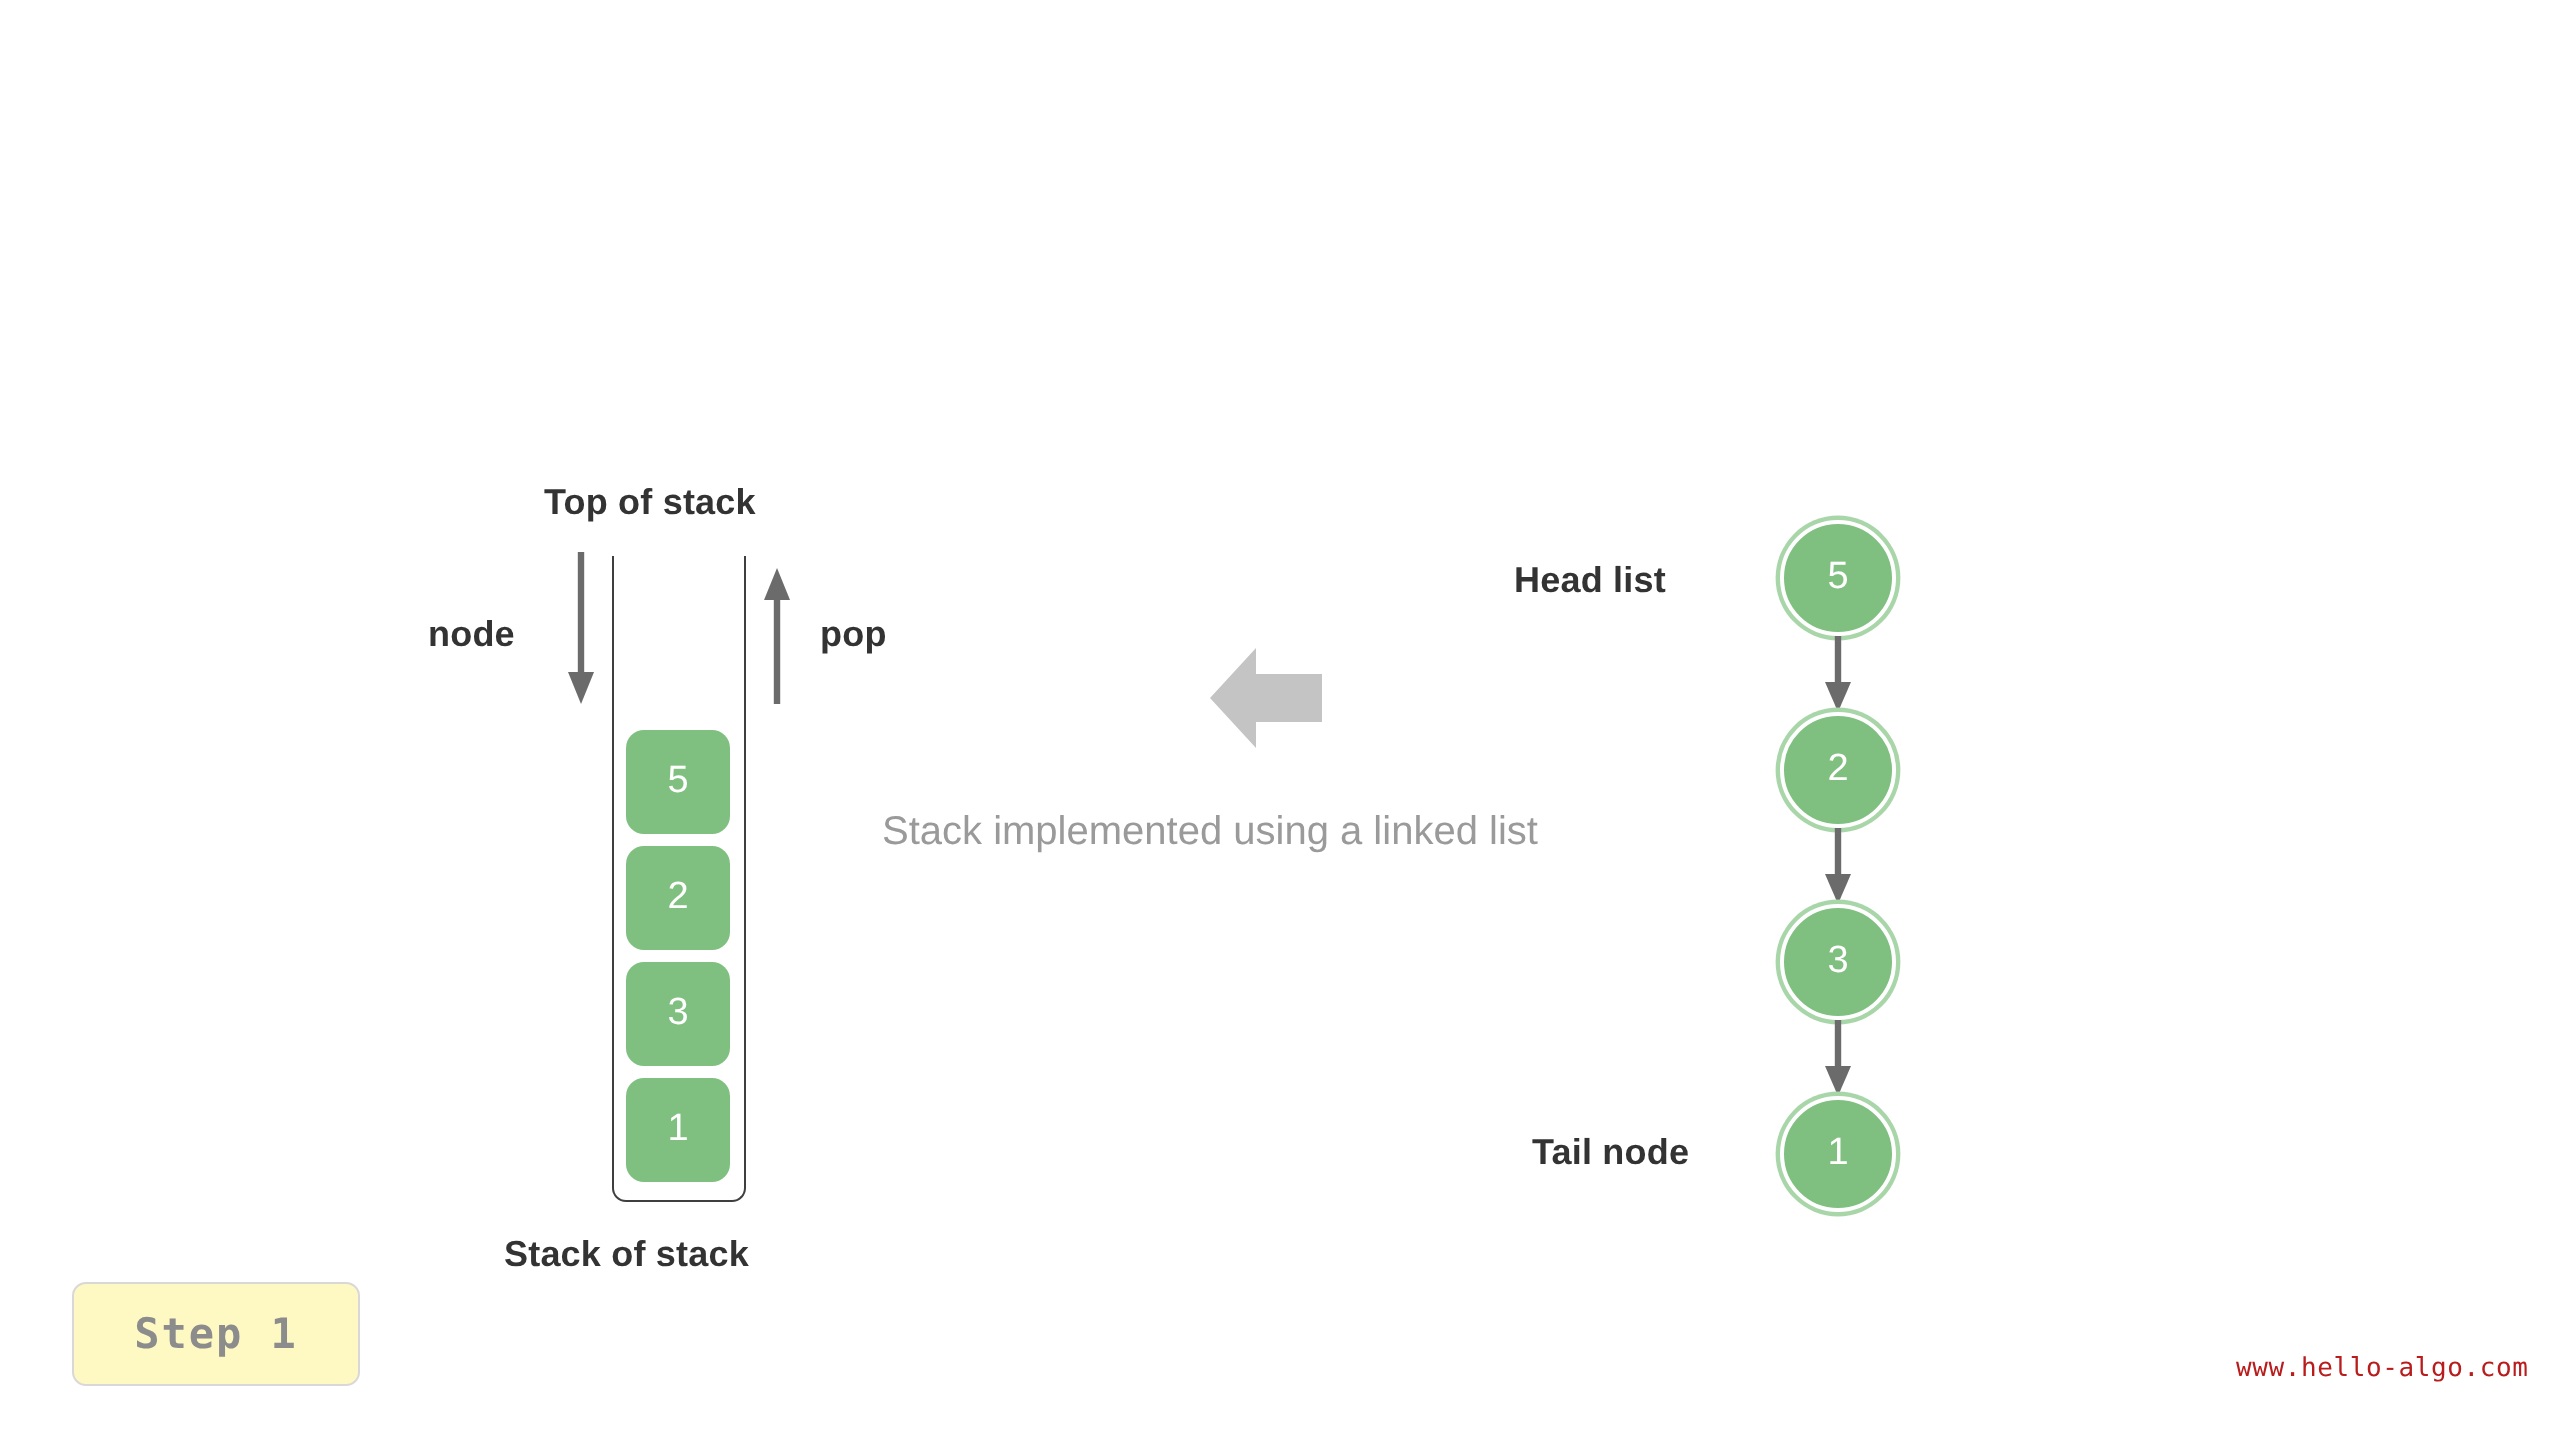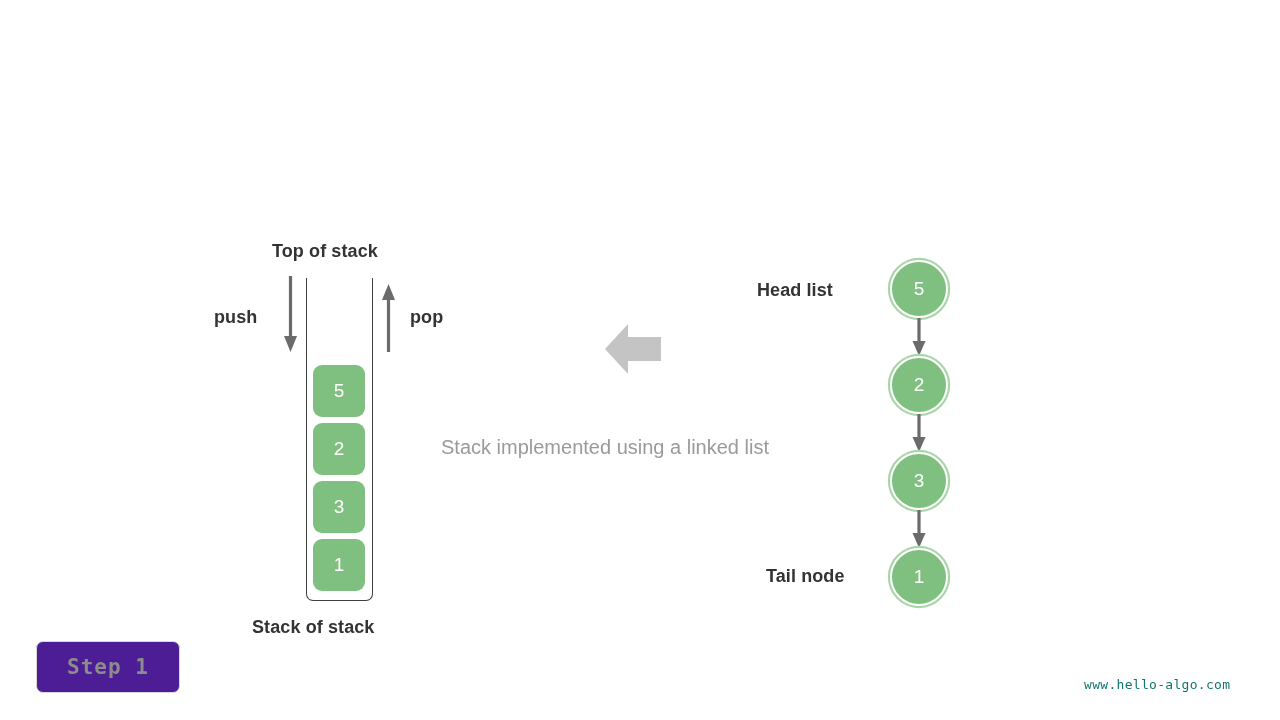--- a/index.html
+++ b/index.html
@@ -80,21 +80,20 @@
 
   
   #block-arrow { left: 602px; top: 318px; }
   #caption {
     left: 441px;
     top: 405px;
     font-family: "Liberation Sans", sans-serif;
     font-size: 20px;
     color: #9a9a9a;
     white-space: nowrap;
-    margin-top: 31px;
   }
 
   
   #head-node-label { left: 757px; top: 280px; }
   #tail-node-label { left: 766px; top: 566px; }
 
   .ll-node {
     position: absolute;
     width: 58px;
     height: 58px;
@@ -122,59 +121,59 @@
 
   
   #step-badge {
     left: 36px;
     top: 641px;
     width: 144px;
     height: 52px;
     box-sizing: border-box;
     border: 1.4px solid #d8d8d8;
     border-radius: 7px;
-    background: #4c1d95;
+    background: #fef9c3;
     display: flex;
     align-items: center;
     justify-content: center;
   }
   #step-badge-text {
     font-family: "DejaVu Sans Mono", monospace;
     font-size: 21px;
     font-weight: bold;
     color: #8c8c8c;
     letter-spacing: 1px;
   }
 
   
   #watermark {
-    left: 1084px;
+    left: 1118px;
     top: 677px;
     font-family: "DejaVu Sans Mono", monospace;
     font-size: 13px;
-    color: #0f766e;
+    color: #b91c1c;
     letter-spacing: 0.3px;
     white-space: nowrap;
   }
 </style>
 </head>
 <body>
 
 <div id="canvas">
 
   <div id="stack-group">
 
     <div class="abs lbl-bold nosel" id="top-of-stack-label">Top of stack</div>
 
     <svg class="thin-arrow" style="left:276px; top:272px;" width="30" height="84" viewBox="0 0 30 84">
       <line x1="14.5" y1="4" x2="14.5" y2="68" stroke="#6b6b6b" stroke-width="3.2"></line>
       <polygon points="14.5,80 8,64 21,64" fill="#6b6b6b"></polygon>
     </svg>
 
-    <div class="abs lbl-bold nosel" id="push-label">push</div>
+    <div class="abs lbl-bold nosel" id="push-label">node</div>
 
     <svg class="thin-arrow" style="left:374px; top:282px;" width="30" height="74" viewBox="0 0 30 74">
       <line x1="14.5" y1="70" x2="14.5" y2="14" stroke="#6b6b6b" stroke-width="3.2"></line>
       <polygon points="14.5,2 8,18 21,18" fill="#6b6b6b"></polygon>
     </svg>
 
     <div class="abs lbl-bold nosel" id="pop-label">pop</div>
 
     <div class="abs" id="stack-container"></div>
 

